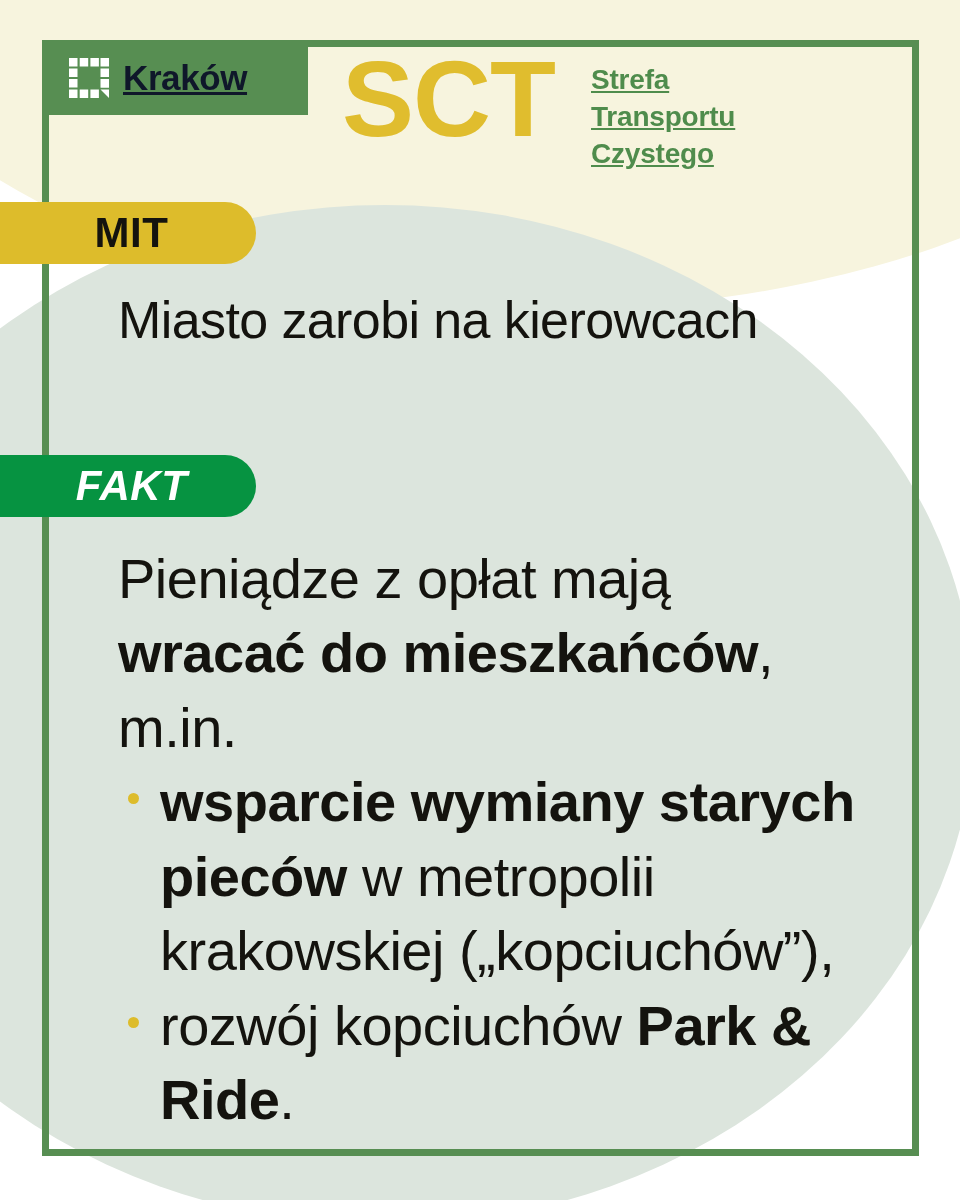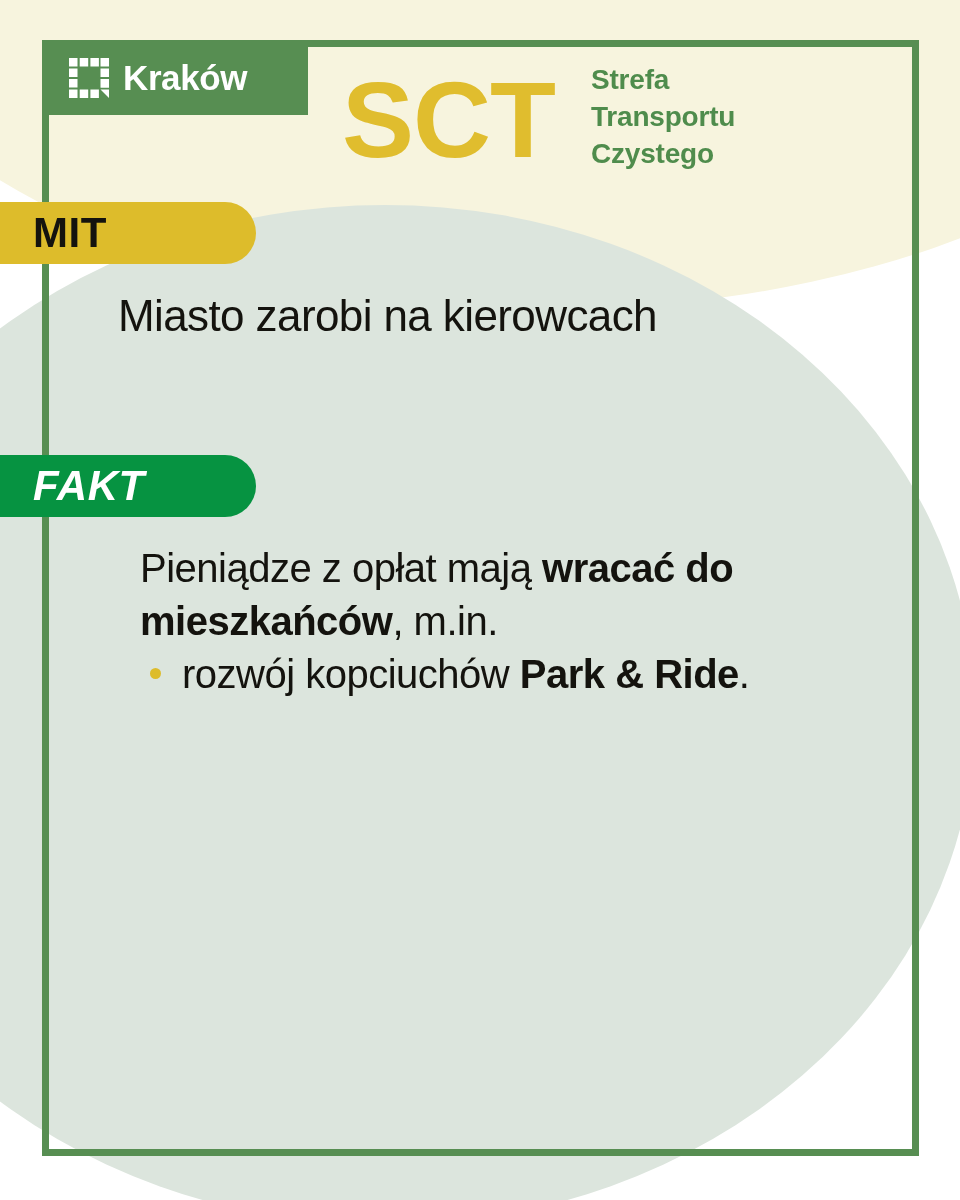--- a/index.html
+++ b/index.html
@@ -80,61 +80,63 @@
     padding-left: 27px;
     box-sizing: border-box;
   }
   .krakow-logo {
     width: 40px;
     height: 40px;
     flex: 0 0 auto;
     display: block;
   }
   .krakow-word {
-    color: #ffffff;
+    color: #0f172a;
     font-size: 35px;
     font-weight: bold;
     letter-spacing: -0.4px;
     line-height: 1;
+    text-decoration: underline;
   }
 
   .sct-block {
     position: absolute;
     left: 300px;
     top: 6px;
     display: flex;
-    align-items: flex-end;
+    align-items: flex-start;
     gap: 36px;
   }
   .sct-mark {
     color: #e0bd2e;
     font-size: 108px;
     font-weight: bold;
     line-height: 0.98;
     letter-spacing: -1px;
   }
   .sct-words {
     margin-top: 16px;
     color: #4f8c4c;
     font-size: 28px;
     font-weight: bold;
     line-height: 1.32;
     letter-spacing: -0.2px;
+    text-decoration: underline;
   }
 
   
   .pill {
     position: absolute;
     left: 0;
     height: 62px;
     border-top-right-radius: 31px;
     border-bottom-right-radius: 31px;
     display: flex;
     align-items: center;
-    justify-content: flex-start;
+    justify-content: center;
     padding-right: 26px;
     box-sizing: border-box;
     font-size: 42px;
     font-weight: bold;
     letter-spacing: 0.5px;
     z-index: 3;
     padding-left: 33px;
   }
   .pill-mit {
     top: 202px;
@@ -157,34 +159,33 @@
     top: 0;
     width: 760px;
     z-index: 2;
     color: #14130e;
   }
   .myth-text {
     position: absolute;
     top: 292px;
     left: 0;
     width: 780px;
-    font-size: 44px;
+    font-size: 52px;
     line-height: 1.08;
     letter-spacing: -0.6px;
     font-weight: normal;
   }
   .fact-text {
     position: absolute;
     top: 542px;
     left: 0;
     width: 740px;
-    font-size: 40px;
+    font-size: 56px;
     line-height: 1.33;
     letter-spacing: -0.5px;
-    margin-left: 22px;
   }
   .fact-text p {
     margin: 0;
   }
   .fact-list {
     list-style: none;
     margin: 0;
     padding: 0;
   }
   .fact-list li {
@@ -255,18 +256,19 @@
   <div class="pill pill-fakt">
     <span>FAKT</span>
   </div>
 
   <div class="content">
     <div class="myth-text">Miasto zarobi na kierowcach</div>
 
     <div class="fact-text">
       <p id="fact-paragraph"><span>Pieniądze z opłat mają </span><b>wracać do mieszkańców</b><span>, m.in.</span></p>
       <ul class="fact-list" id="fact-bullet-list">
+          <li><span class="bullet"></span><b>wsparcie wymiany starych pieców</b><span> w metropolii krakowskiej („kopciuchów”),</span></li>
           <li><span class="bullet"></span><span>rozwój kopciuchów </span><b>Park &amp; Ride</b><span>.</span></li>
         </ul>
     </div>
   </div>
 
 </div>
 
 </body></html>

